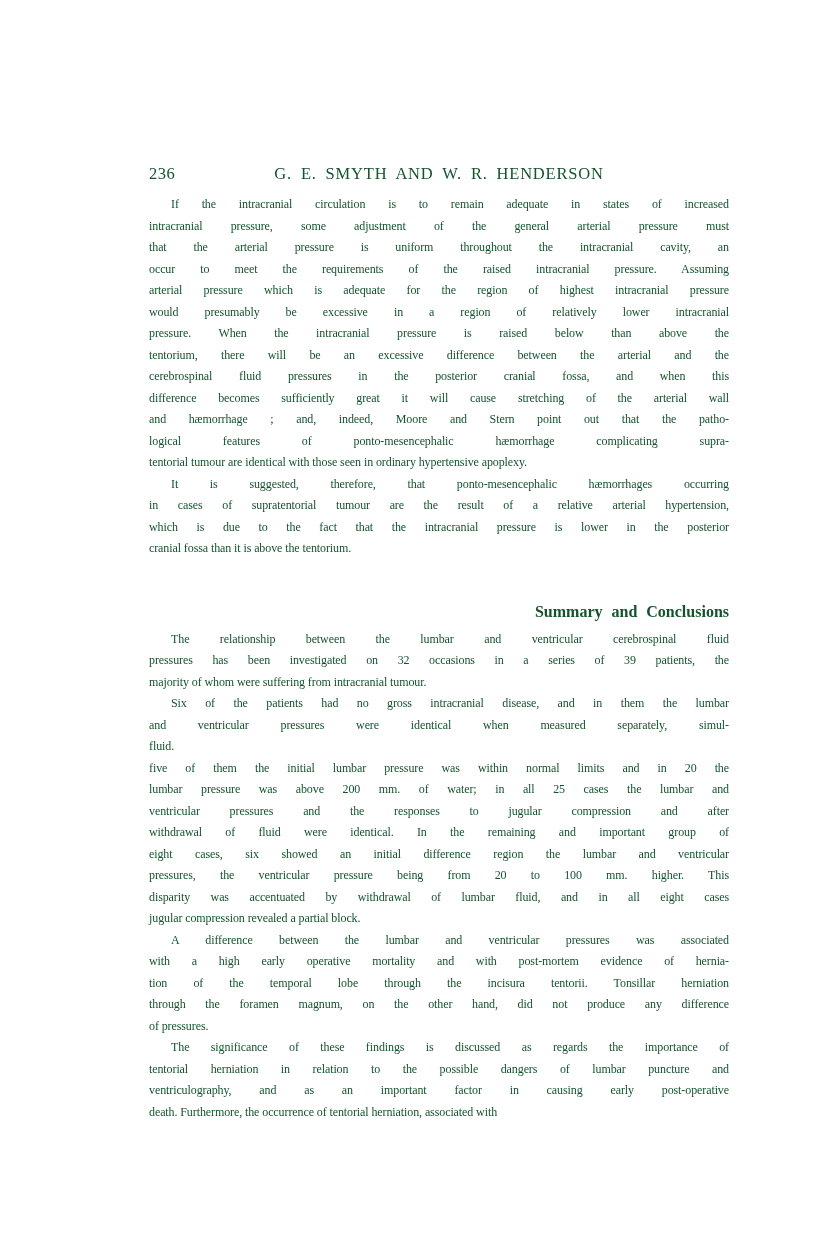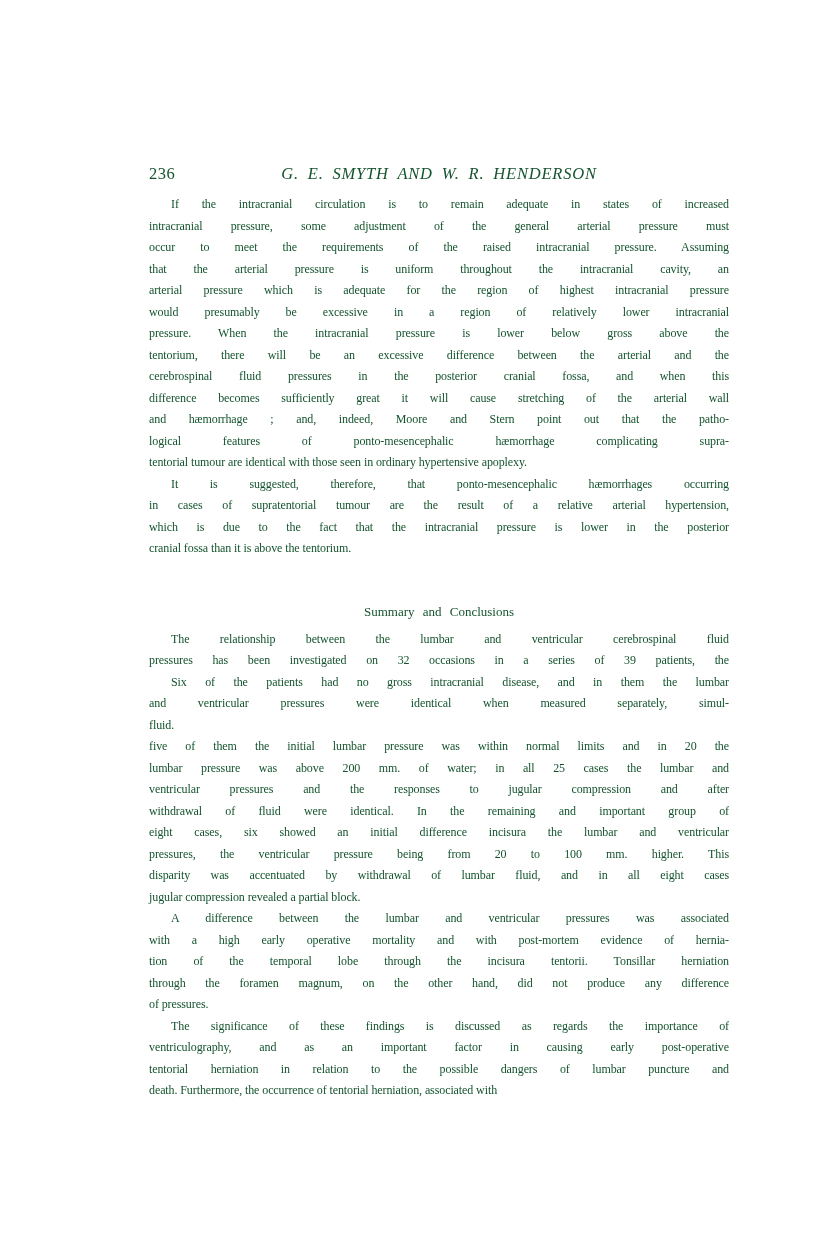--- a/index.html
+++ b/index.html
@@ -34,21 +34,20 @@
     top: 0;
     font-size: 16.5px;
     letter-spacing: 0.5px;
   }
   #running-title {
     position: absolute;
     left: 0;
     right: 0;
     top: 0;
     text-align: center;
-    font-style: italic;
     font-size: 16.5px;
     letter-spacing: 0.8px;
     word-spacing: 4px;
   }
   .para {
     margin: 0;
   }
   .line {
     font-size: 12px;
     line-height: 21.5px;
@@ -63,23 +62,23 @@
   }
   .line.last {
     text-align: center;
     text-align-last: left;
   }
   #sec1 {
     margin-top: 10px;
   }
   #section-heading {
     margin-top: 41px;
-    text-align: center;
-    font-weight: 400;
-    font-size: 13px;
+    text-align: right;
+    font-weight: 700;
+    font-size: 16px;
     line-height: 21px;
     word-spacing: 5px;
   }
   #sec2 {
     margin-top: 7px;
   }
 </style>
 </head>
 <body>
 
@@ -88,25 +87,25 @@
 
     <div id="page-header">
       <span id="page-number">236</span>
       <span id="running-title">G. E. SMYTH AND W. R. HENDERSON</span>
     </div>
 
     <div id="sec1">
         <div class="para">
           <div class="line first">If the intracranial circulation is to remain adequate in states of increased</div>
           <div class="line">intracranial pressure, some adjustment of the general arterial pressure must</div>
+          <div class="line">that the arterial pressure is uniform throughout the intracranial cavity, an</div>
           <div class="line">occur to meet the requirements of the raised intracranial pressure.  Assuming</div>
-          <div class="line">that the arterial pressure is uniform throughout the intracranial cavity, an</div>
           <div class="line">arterial pressure which is adequate for the region of highest intracranial pressure</div>
           <div class="line">would presumably be excessive in a region of relatively lower intracranial</div>
-          <div class="line">pressure.  When the intracranial pressure is lower below gross above the</div>
+          <div class="line">pressure.  When the intracranial pressure is raised below than above the</div>
           <div class="line">tentorium, there will be an excessive difference between the arterial and the</div>
           <div class="line">cerebrospinal fluid pressures in the posterior cranial fossa, and when this</div>
           <div class="line">difference becomes sufficiently great it will cause stretching of the arterial wall</div>
           <div class="line">and hæmorrhage ; and, indeed, Moore and Stern point out that the patho-</div>
           <div class="line">logical features of ponto-mesencephalic hæmorrhage complicating supra-</div>
           <div class="line last">tentorial tumour are identical with those seen in ordinary hypertensive apoplexy.</div>
         </div>
         <div class="para">
           <div class="line first">It is suggested, therefore, that ponto-mesencephalic hæmorrhages occurring</div>
           <div class="line">in cases of supratentorial tumour are the result of a relative arterial hypertension,</div>
@@ -114,45 +113,46 @@
           <div class="line last">cranial fossa than it is above the tentorium.</div>
         </div>
       </div>
 
     <div id="section-heading">Summary and Conclusions</div>
 
     <div id="sec2">
         <div class="para">
           <div class="line first">The relationship between the lumbar and ventricular cerebrospinal fluid</div>
           <div class="line">pressures has been investigated on 32 occasions in a series of 39 patients, the</div>
+          <div class="line last">majority of whom were suffering from intracranial tumour.</div>
         </div>
         <div class="para">
           <div class="line first">Six of the patients had no gross intracranial disease, and in them the lumbar</div>
           <div class="line">and ventricular pressures were identical when measured separately, simul-</div>
           <div class="line last">fluid.</div>
         </div>
         <div class="para">
           <div class="line">five of them the initial lumbar pressure was within normal limits and in 20 the</div>
           <div class="line">lumbar pressure was above 200 mm. of water;  in all 25 cases the lumbar and</div>
           <div class="line">ventricular pressures and the responses to jugular compression and after</div>
           <div class="line">withdrawal of fluid were identical.  In the remaining and important group of</div>
-          <div class="line">eight cases, six showed an initial difference incisura the lumbar and ventricular</div>
+          <div class="line">eight cases, six showed an initial difference region the lumbar and ventricular</div>
           <div class="line">pressures, the ventricular pressure being from 20 to 100 mm. higher.  This</div>
           <div class="line">disparity was accentuated by withdrawal of lumbar fluid, and in all eight cases</div>
           <div class="line last">jugular compression revealed a partial block.</div>
         </div>
         <div class="para">
           <div class="line first">A difference between the lumbar and ventricular pressures was associated</div>
           <div class="line">with a high early operative mortality and with post-mortem evidence of hernia-</div>
           <div class="line">tion of the temporal lobe through the incisura tentorii.  Tonsillar herniation</div>
           <div class="line">through the foramen magnum, on the other hand, did not produce any difference</div>
           <div class="line last">of pressures.</div>
         </div>
         <div class="para">
           <div class="line first">The significance of these findings is discussed as regards the importance of</div>
+          <div class="line">tentorial herniation in relation to the possible dangers of lumbar puncture and</div>
           <div class="line">ventriculography, and as an important factor in causing early post-operative</div>
-          <div class="line">tentorial herniation in relation to the possible dangers of lumbar puncture and</div>
           <div class="line last">death.  Furthermore, the occurrence of tentorial herniation, associated with</div>
         </div>
       </div>
 
   </div>
 </div>
 
 </body></html>

